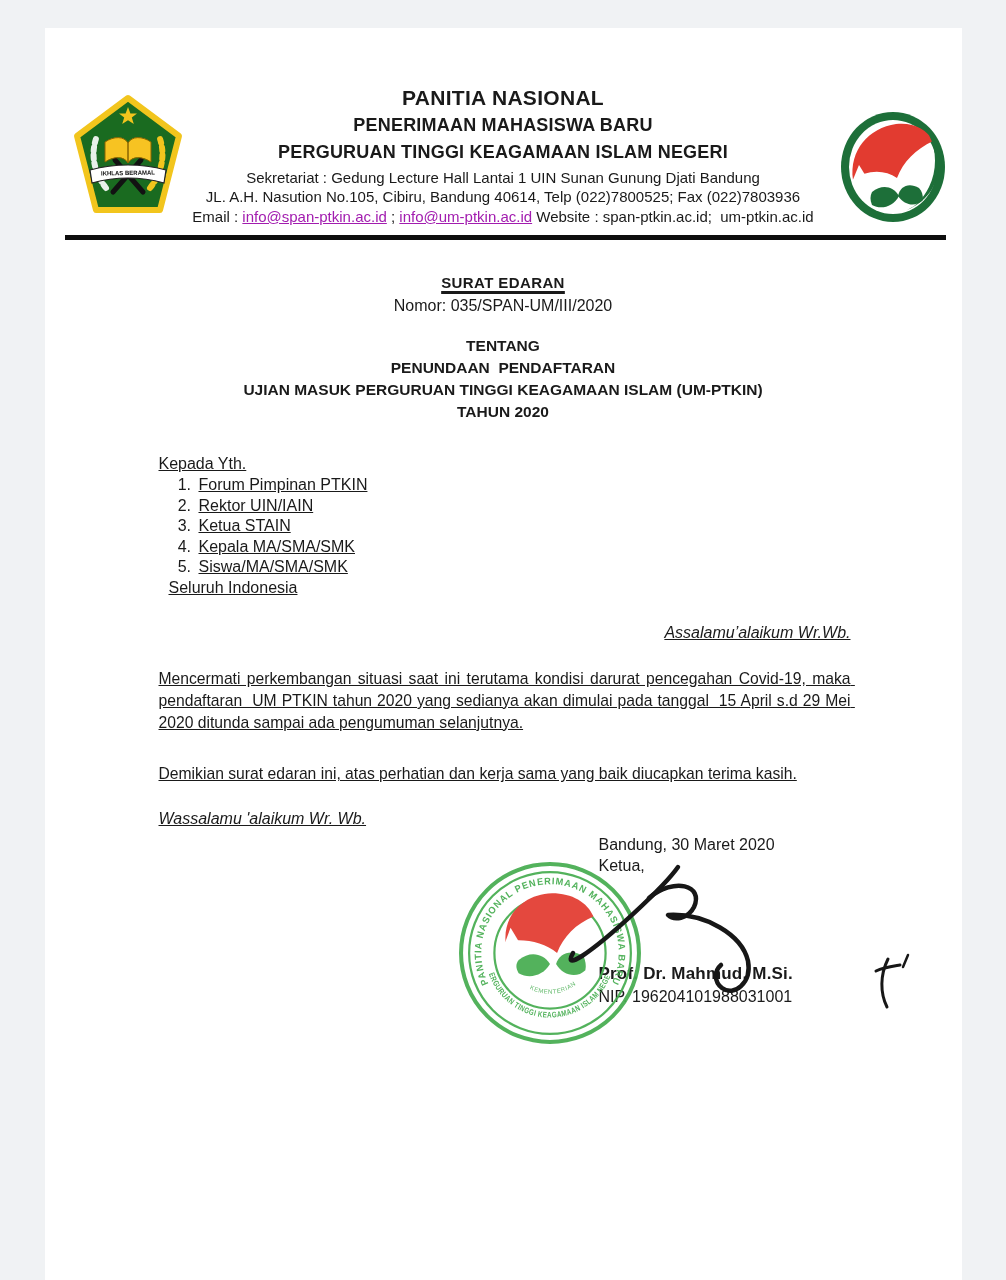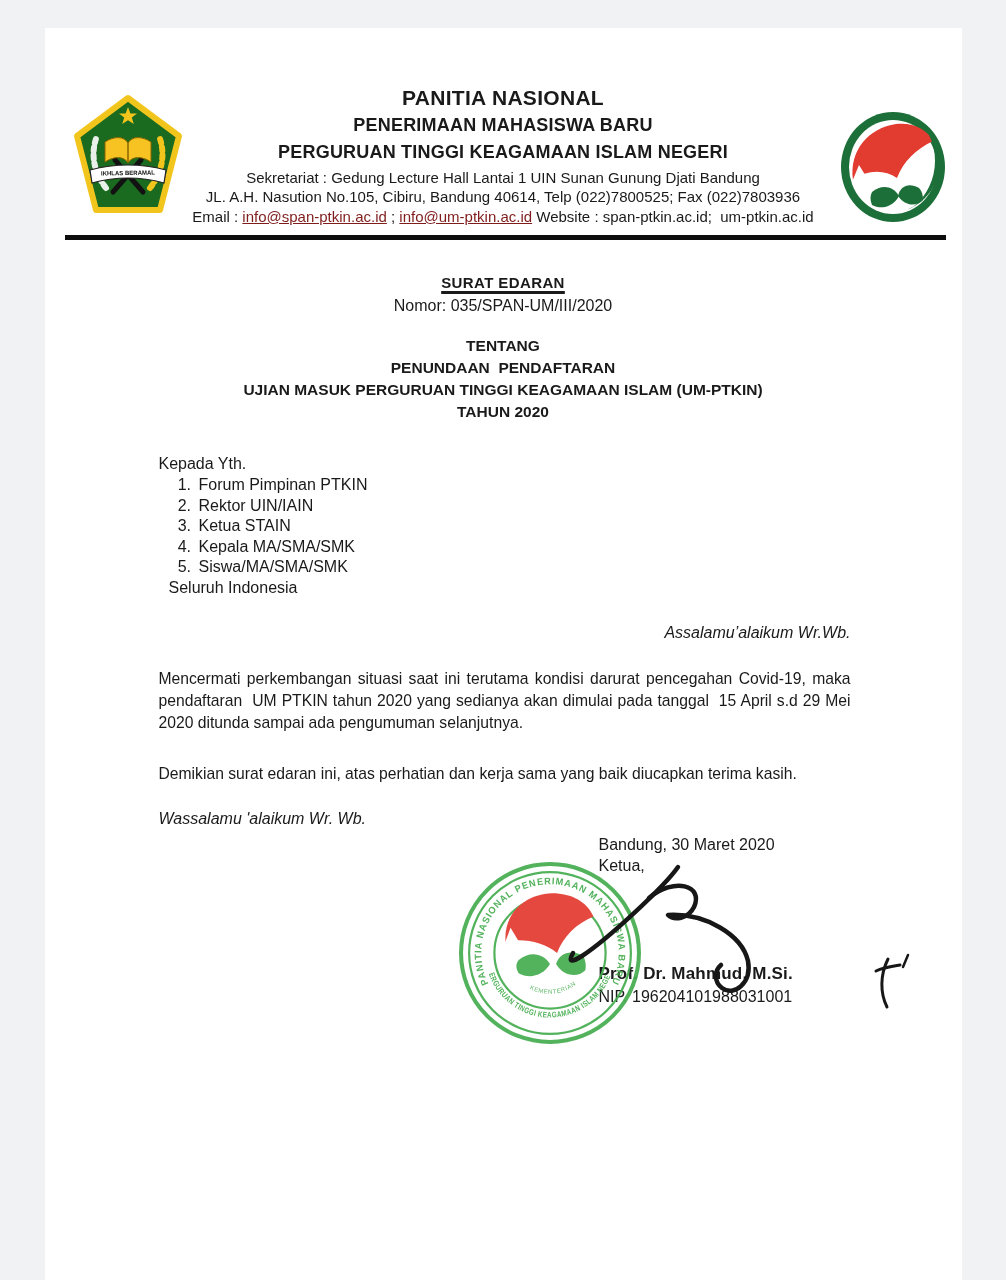--- a/index.html
+++ b/index.html
@@ -18,37 +18,37 @@
   }
 
   
   .letterhead { position: relative; padding-top: 58px; }
   .lh-text { text-align: center; padding: 0 130px; line-height: 1.1; }
   .org1 { font-size: 21px; font-weight: bold; letter-spacing: .3px; }
   .org2, .org3 { font-size: 18px; font-weight: bold; margin-top: 7px; letter-spacing: .2px; }
   .addr  { font-size: 15px; margin-top: 7px; }
   .addr2 { font-size: 15px; margin-top: 3px; }
   .contact { font-size: 15px; margin-top: 3px; white-space: pre-wrap; }
-  .contact a { color: #7f1d1d; text-decoration: underline; }
+  .contact a { color: #a21caf; text-decoration: underline; }
   .logo-left  { position: absolute; left: 28px;  top: 66px; width: 110px; height: 122px; }
   .logo-right { position: absolute; right: 15px; top: 82px; width: 108px; height: 114px; }
   .rule { height: 5px; background: #0e0e0e; margin: 10px 16px 0 20px; }
 
   
   .title-block { text-align: center; margin-top: 34px; }
   .doc-title {
     font-size: 15px; font-weight: bold; letter-spacing: .4px;
     text-decoration: underline; text-decoration-thickness: 2.5px; text-underline-offset: 3px;
   }
   .doc-number { font-size: 16px; margin-top: 6px; }
   .subject { text-align: center; margin-top: 22px; font-weight: bold; font-size: 15.5px; }
   .subject div { white-space: pre-wrap; margin-top: 4px; }
 
   
-  .content { padding: 0 111px 0 114px; font-size: 16px; }
+  .content { padding: 0 111px 0 114px; font-size: 16px; text-decoration: underline; }
   .recipients { margin-top: 34px; }
   .recipients ol { margin: 3px 0 0 0; padding-left: 37px; }
   .recipients li { margin-top: 2.5px; padding-left: 3px; }
   .recipients .footer-line { margin-top: 3px; margin-left: 10px; }
   .salam { font-style: italic; margin-top: 27px; text-align: right; }
   .para { margin-top: 26px; font-size: 15.7px; line-height: 1.38; text-align: justify; white-space: pre-wrap; }
   .para.second { margin-top: 30px; }
   .closing { font-style: italic; margin-top: 25px; }
 
   

